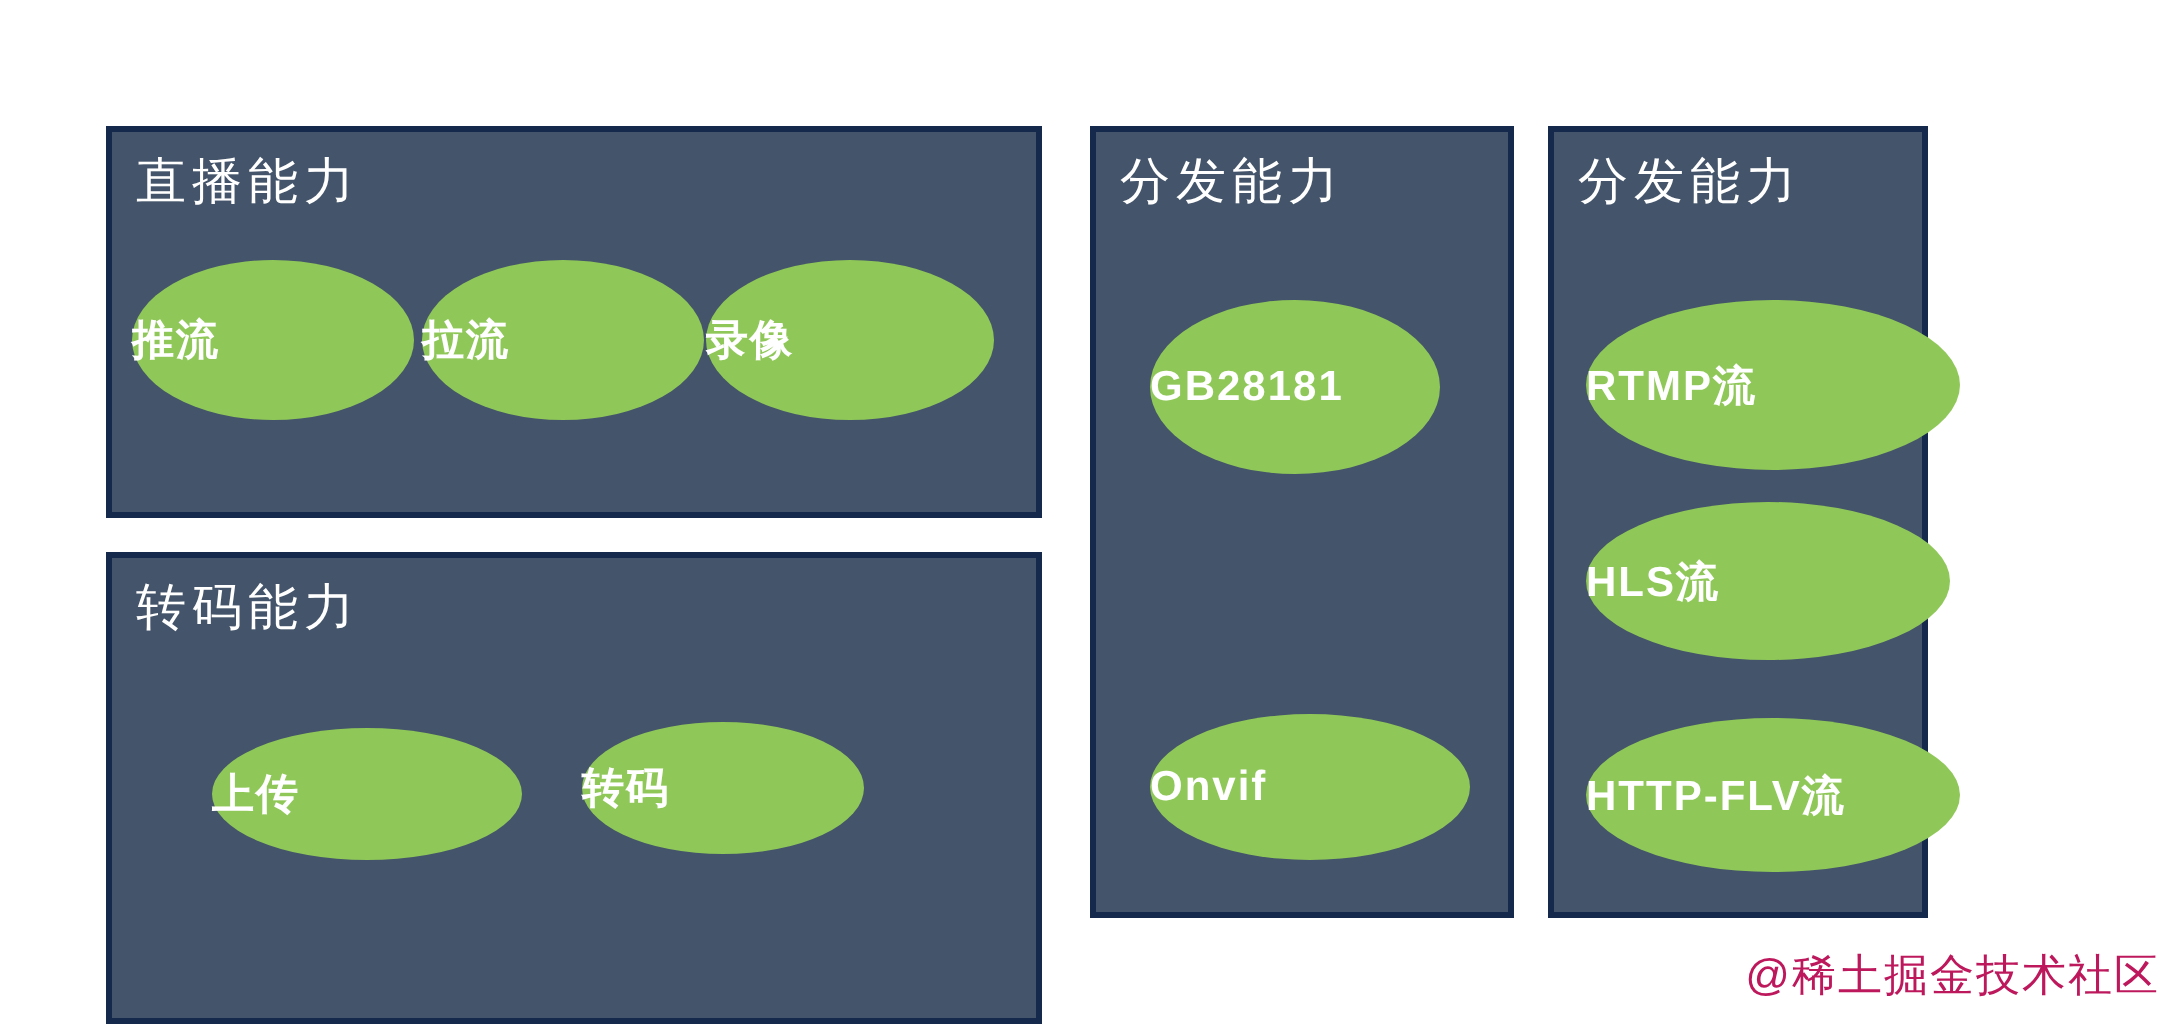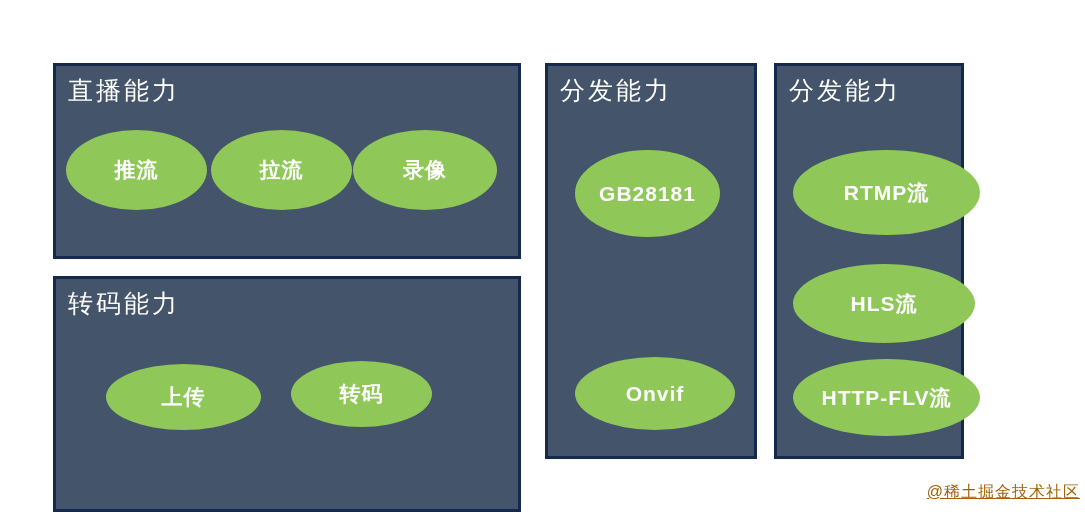--- a/index.html
+++ b/index.html
@@ -31,52 +31,51 @@
     letter-spacing: 3px;
     font-weight: 400;
     white-space: nowrap;
   }
   .bubble {
     position: absolute;
     background: #8fc858;
     border-radius: 50%;
     display: flex;
     align-items: center;
-    justify-content: center;
+    justify-content: flex-start;
     color: #ffffff;
     font-weight: bold;
     font-size: 21px;
     letter-spacing: 1px;
     text-align: center;
   }
   
   #b-push   { left: 10px;  top: 64px; width: 141px; height: 80px; }
   #b-pull   { left: 155px; top: 64px; width: 141px; height: 80px; }
   #b-record { left: 297px; top: 64px; width: 144px; height: 80px; }
   
   #b-upload    { left: 50px;  top: 85px; width: 155px; height: 66px; }
   #b-transcode { left: 235px; top: 82px; width: 141px; height: 66px; }
   
   #b-gb28181 { left: 27px; top: 84px;  width: 145px; height: 87px; }
   #b-rtsp    { left: 30px; top: 183px; width: 150px; height: 86px; }
   #b-onvif   { left: 27px; top: 291px; width: 160px; height: 73px; }
   
   #b-rtmp    { left: 16px; top: 84px;  width: 187px; height: 85px; }
-  #b-hls     { left: 16px; top: 198px; width: 182px; height: 79px; }
+  #b-hls     { left: 16px; top: 185px; width: 182px; height: 79px; }
   #b-httpflv { left: 16px; top: 293px; width: 187px; height: 77px; }
 
   .watermark {
     position: absolute;
     right: 5px;
     bottom: 9px;
-    color: #a16207;
-    font-size: 16px;
+    color: #be185d;
+    font-size: 22px;
     letter-spacing: 1px;
     white-space: nowrap;
-    text-decoration: underline;
   }
 </style>
 </head>
 <body>
 
 <div class="canvas">
 
   <div class="panel" id="panel-live">
     <div class="panel-title">直播能力</div>
     <div class="bubble" id="b-push">

